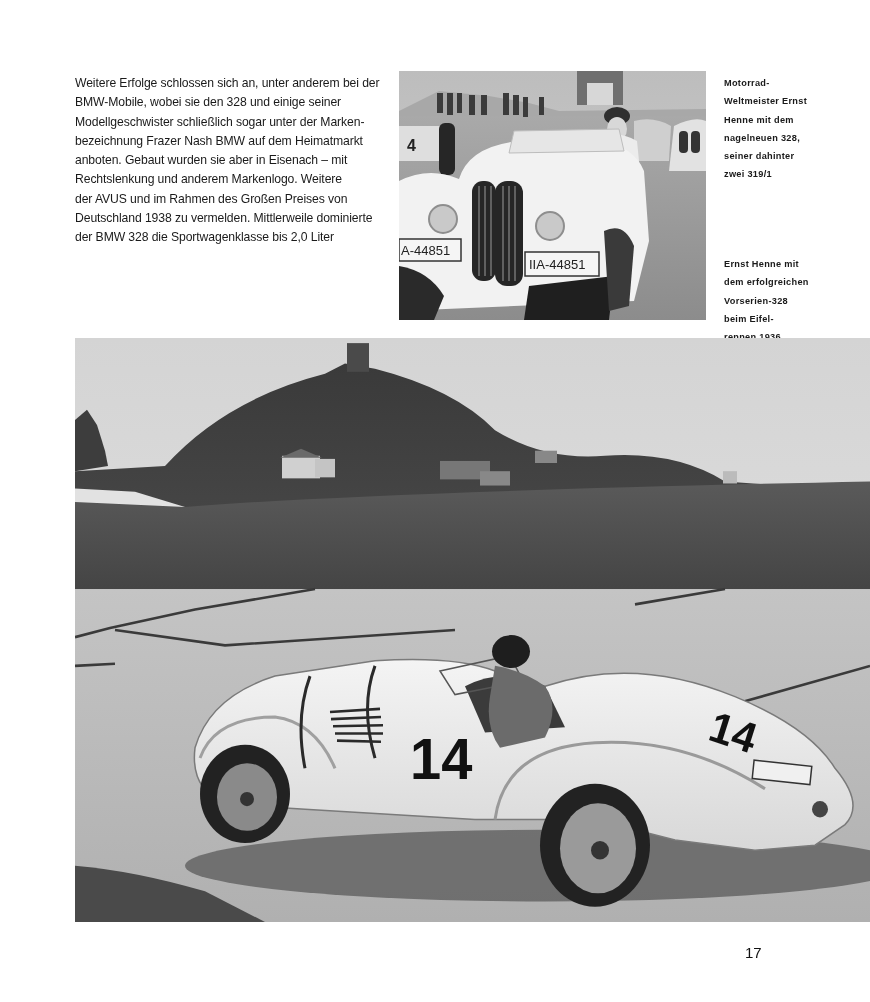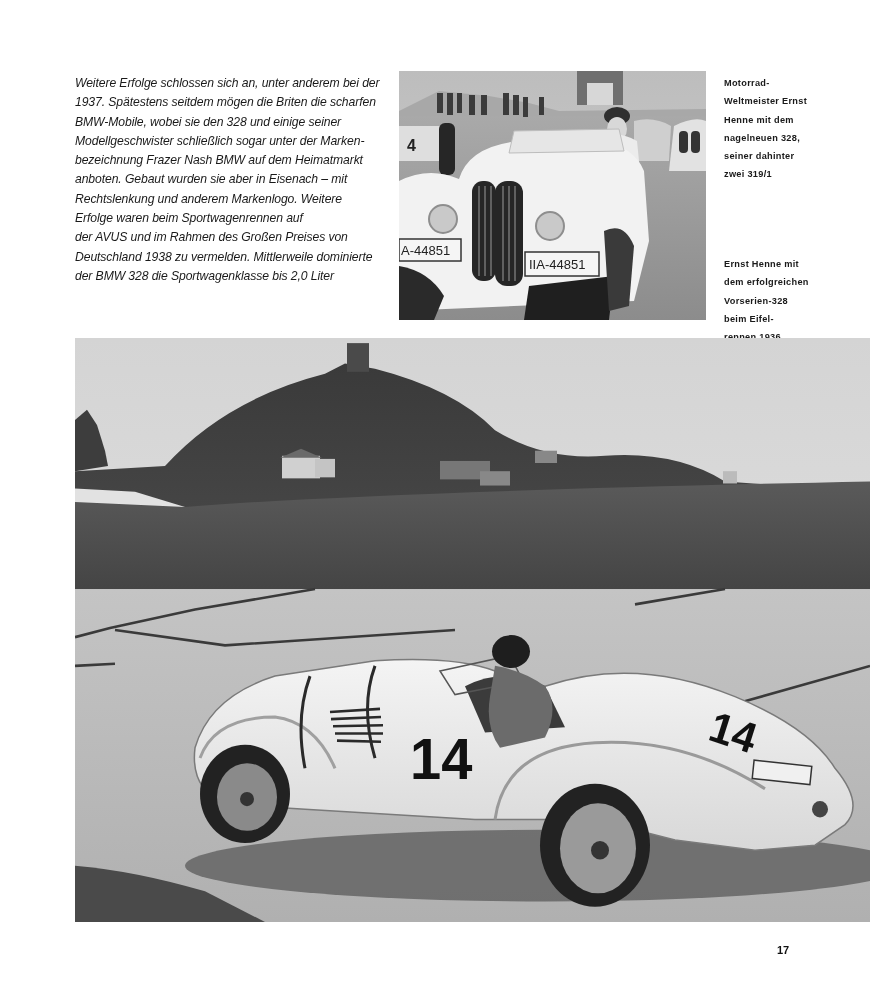--- a/index.html
+++ b/index.html
@@ -4,49 +4,47 @@
   <style>
     html, body { margin: 0; padding: 0; }
     body {
       width: 870px; height: 1002px; background: #ffffff; position: relative; overflow: hidden;
       font-family: "Liberation Sans", "DejaVu Sans", sans-serif; color: #1a1a1a;
     }
     .body-text {
       position: absolute; left: 75px; top: 74px; width: 315px;
       font-size: 12.2px; line-height: 19.3px; letter-spacing: -0.1px;
     }
-    .body-text p { margin: 0; white-space: nowrap; font-style: italic; }
+    .body-text p { margin: 0; white-space: nowrap; }
     .caption {
       position: absolute; left: 724px; width: 140px;
       font-size: 9.2px; line-height: 18.3px; letter-spacing: 0.3px; font-weight: bold;
     }
     .caption p { margin: 0; white-space: nowrap; }
     .cap1 { top: 74px; }
     .cap2 { top: 218px; margin-top: 37px; }
     .photo { position: absolute; overflow: hidden; }
     .photo svg { display: block; width: 100%; height: 100%; }
     .photo-small { left: 399px; top: 71px; width: 307px; height: 249px; }
     .photo-large { left: 75px; top: 338px; width: 795px; height: 584px; }
     .page-number {
-      position: absolute; left: 777px; top: 944px;
-      font-size: 11px; font-weight: bold; color: #111;
+      position: absolute; left: 745px; top: 944px;
+      font-size: 15px; font-weight: normal; color: #111;
     }
   </style>
 </head>
 <body>
 
 <div class="body-text">
   <p>Weitere Erfolge schlossen sich an, unter anderem bei der</p>
-  <p>1937. Spätestens seitdem mögen die Briten die scharfen</p>
   <p>BMW-Mobile, wobei sie den 328 und einige seiner</p>
   <p>Modellgeschwister schließlich sogar unter der Marken-</p>
   <p>bezeichnung Frazer Nash BMW auf dem Heimatmarkt</p>
   <p>anboten. Gebaut wurden sie aber in Eisenach – mit</p>
   <p>Rechtslenkung und anderem Markenlogo. Weitere</p>
-  <p>Erfolge waren beim Sportwagenrennen auf</p>
   <p>der AVUS und im Rahmen des Großen Preises von</p>
   <p>Deutschland 1938 zu vermelden. Mittlerweile dominierte</p>
   <p>der BMW 328 die Sportwagenklasse bis 2,0 Liter</p>
 </div>
 
 <div class="photo photo-small">
   <svg viewBox="0 0 307 249" preserveAspectRatio="none">
     <defs>
       <linearGradient id="skyS" x1="0" y1="0" x2="0" y2="1">
         <stop offset="0" stop-color="#bdbdbd"></stop>

